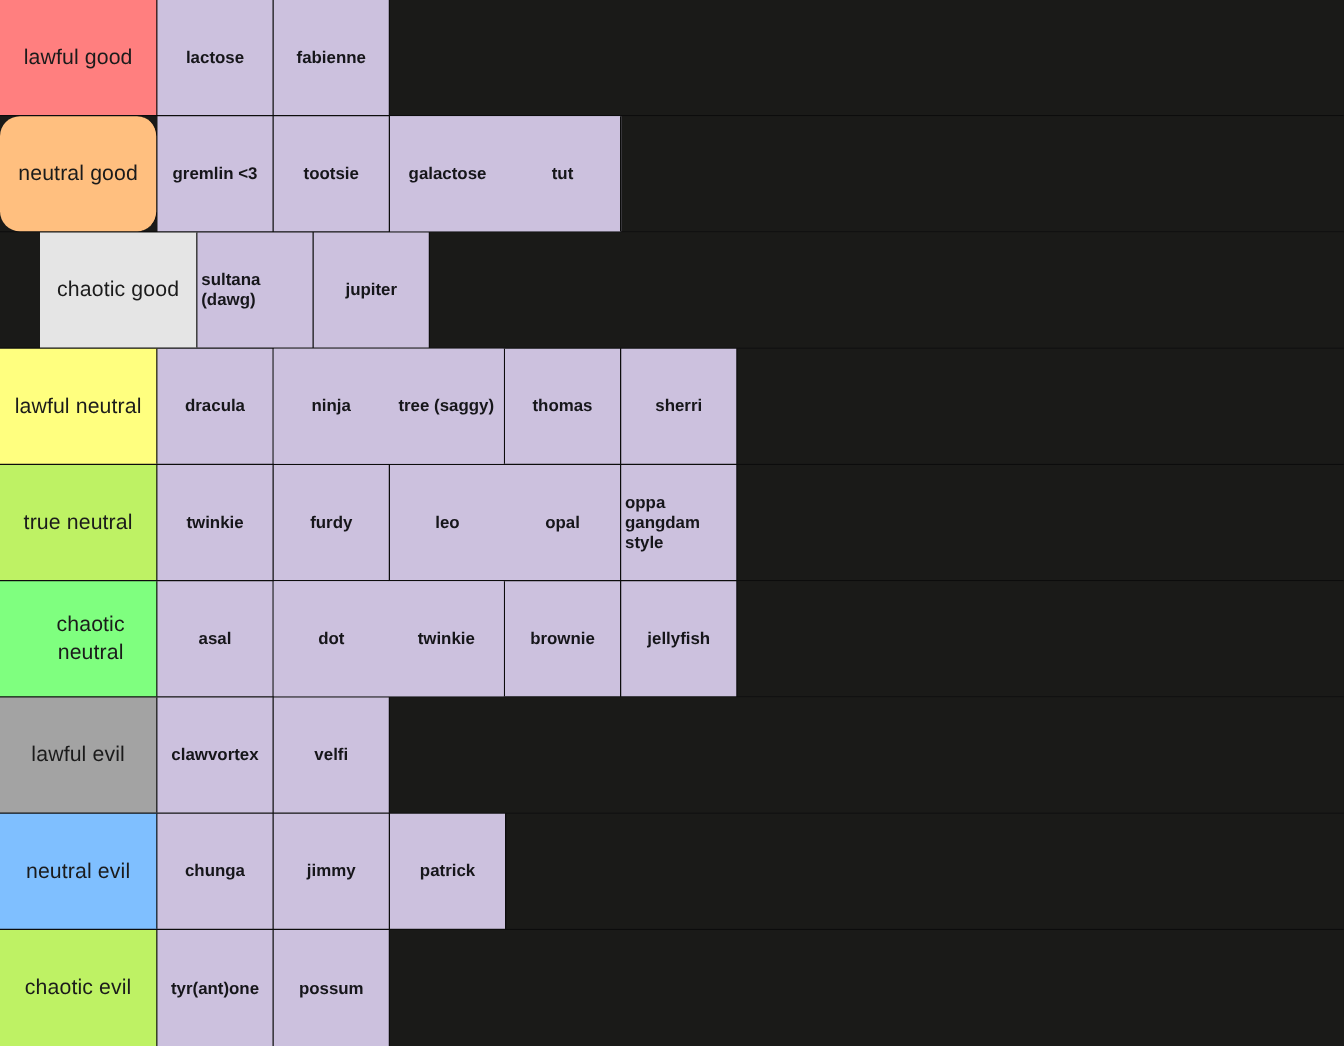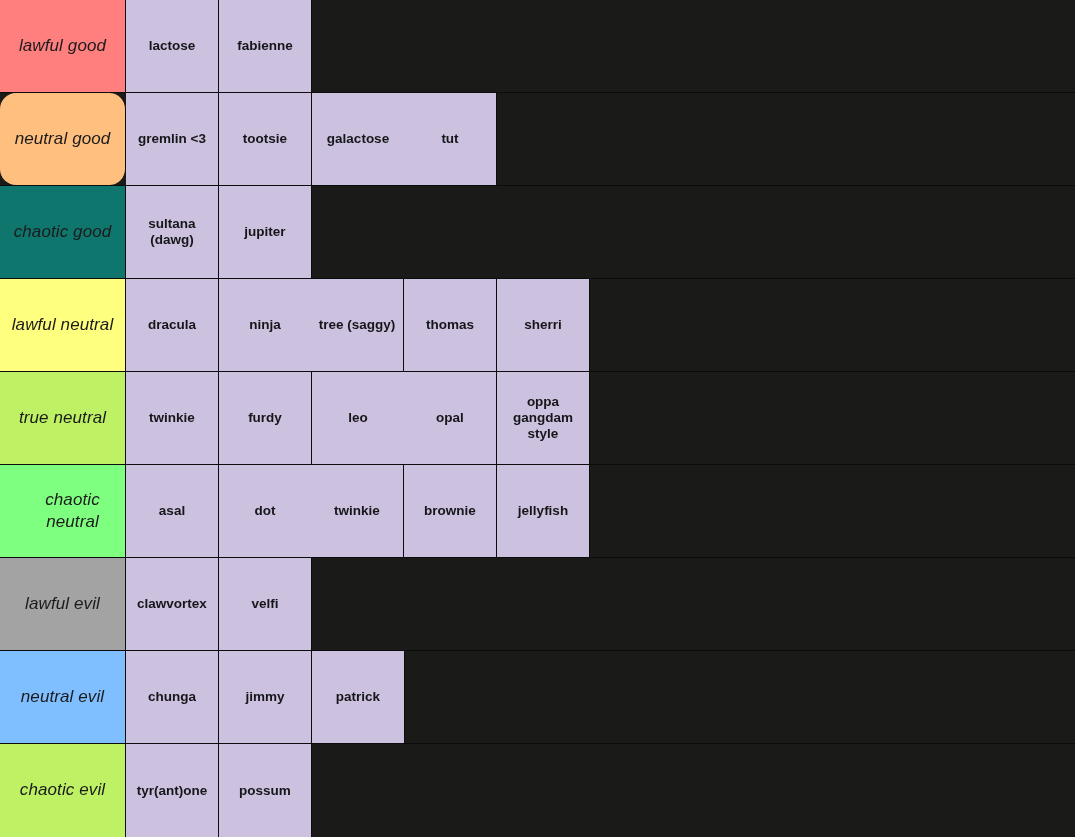--- a/index.html
+++ b/index.html
@@ -47,21 +47,20 @@
     justify-content: center;
     text-align: center;
     font-size: 17px;
     line-height: 1.3;
     font-weight: 400;
     color: #1b1b1b;
     padding: 2px 4px;
     border-right: 1px solid #0c0c0c;
     letter-spacing: 0.1px;
     word-break: break-word;
-    font-style: italic;
   }
 
   .tier-items {
     flex: 1 1 auto;
     height: 100%;
     display: flex;
     align-items: stretch;
     box-sizing: border-box;
     background: #1a1a18;
   }
@@ -79,21 +78,20 @@
   }
 
   .tier-item {
     flex: 0 0 92px;
     width: 92px;
     height: 100%;
     box-sizing: border-box;
     display: flex;
     align-items: center;
     justify-content: center;
-    text-align: center;
     font-size: 13.5px;
     font-weight: bold;
     line-height: 1.18;
     color: #16161a;
     background: #ccc1de;
     padding: 19px 3px;
     border-right: 1px solid #8d85a0;
     word-break: break-word;
   }
   .tier-item:last-child {
@@ -185,21 +183,21 @@
           <div class="item-group">
             <div class="tier-item">tootsie</div>
           </div>
           <div class="item-group">
             <div class="tier-item merged-left">galactose</div>
             <div class="tier-item">tut</div>
           </div>
         </div>
       </div>
       <div class="tier-row">
-        <div class="tier-label" style="background: #0f766e;">chaotic good</div>
+        <div class="tier-label" style="background: #e5e5e5; margin-left: 32px;">chaotic good</div>
         <div class="tier-items">
           <div class="item-group">
             <div class="tier-item">sultana (dawg)</div>
           </div>
           <div class="item-group">
             <div class="tier-item">jupiter</div>
           </div>
         </div>
       </div>
       <div class="tier-row">

